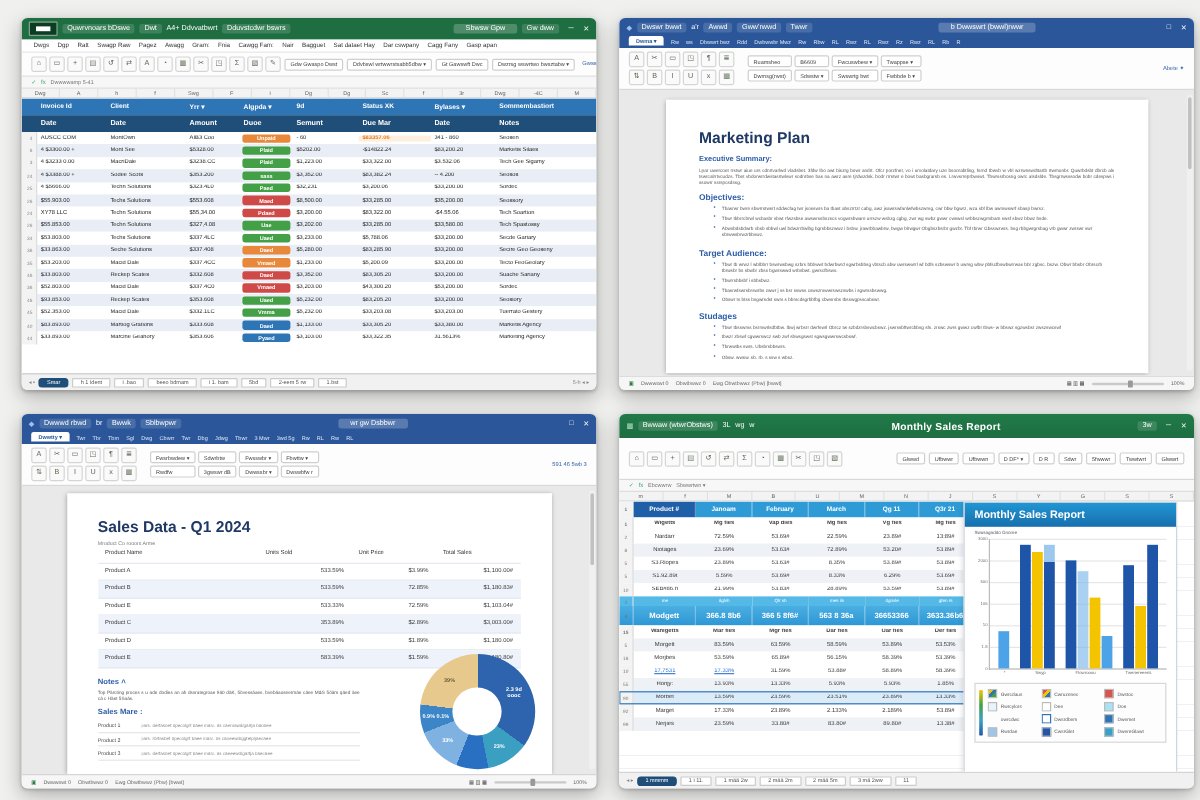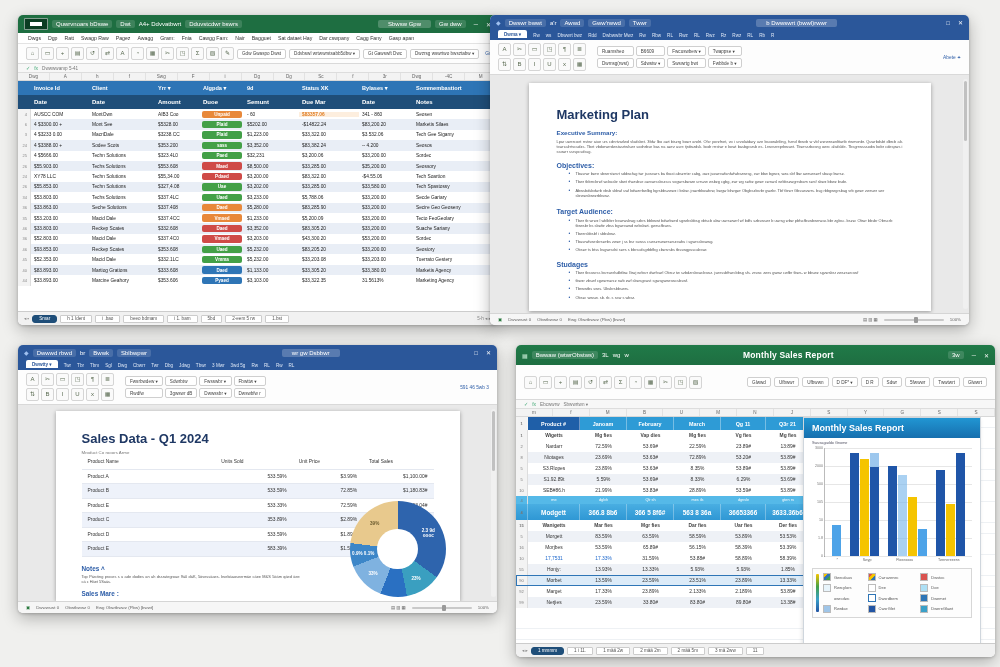--- a/index.html
+++ b/index.html
@@ -101,22 +101,22 @@
   .ylab{position:absolute;right:100%;margin-right:2px;font-size:3.6px;color:#777;transform:translateY(-50%);}
   .bgroups{position:absolute;left:0;right:0;bottom:0;top:0;display:flex;align-items:flex-end;justify-content:space-around;padding:0 2px;}
   .bgroup{display:flex;align-items:flex-end;gap:1px;height:100%;}
   .bar{width:9px;}
   .xlabels{display:flex;justify-content:space-around;font-size:3.6px;color:#666;margin:1px 8px 0 20px;}
   .legend{position:relative;margin:6px 8px 0 8px;border:1px solid #d7d7d7;background:#fdfdfd;padding:4px 6px 4px 10px;display:grid;grid-template-columns:1fr 1.2fr 1.1fr;gap:2.5px 4px;}
   .legend::before{content:"";position:absolute;left:3px;top:5px;bottom:5px;width:3px;background:linear-gradient(#f5c400,#43a047,#3aa0c8,#2255a4);border-radius:1px;}
   .litem{display:flex;align-items:center;gap:3px;font-size:4px;color:#555;white-space:nowrap;overflow:hidden;}
   .sw{width:6px;height:6px;border:1px solid #bbb;flex:0 0 auto;}
   
-  #w2{left:490px;top:15px;width:479px;height:310px;}
-  #w3{left:18px;top:345px;width:479px;height:268px;}
+  #w2{left:516px;top:15px;width:479px;height:310px;}
+  #w3{left:18px;top:345px;width:479px;height:312px;}
 </style>
 </head>
 <body>
 
 <div class="window excel" id="w1">
   <div class="titlebar">
     <span class="logo">
         <i></i>
       </span>
     <span class="tb-chip">Quwrvnoars bDswe</span>

